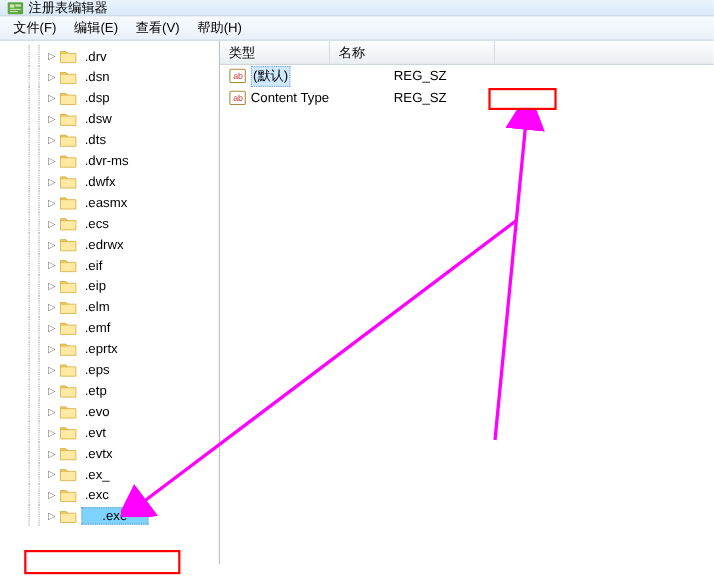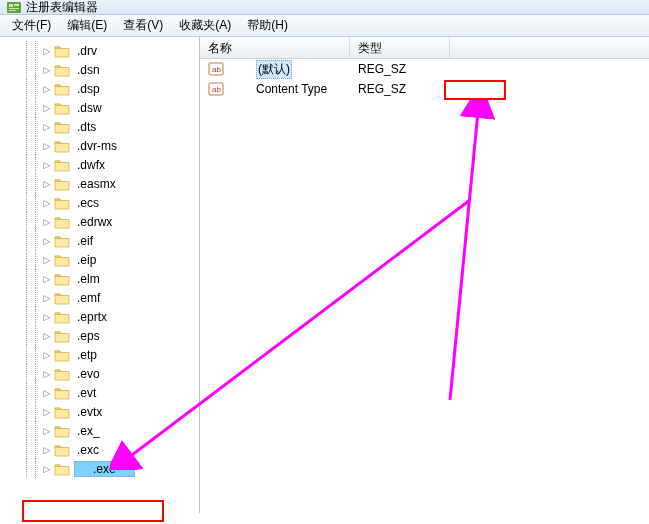--- a/index.html
+++ b/index.html
@@ -23,21 +23,21 @@
     .dotted-v::after { content:""; position:absolute; left:33px; top:0; bottom:0; border-left:1px dotted #a0a0a0; }
     .list-pane { flex: 1; overflow: hidden; position: relative; }
     .list-header { display: flex; background: linear-gradient(to bottom, #fdfefe, #e9eef3); border-bottom: 1px solid #c8d0d8; height: 22px; }
     .list-header .col { padding: 3px 8px; border-right: 1px solid #d4dde5; font-size: 12px; cursor: default; }
     .col-name { width: 150px; }
     .col-type { width: 100px; }
     .col-data { flex: 1; }
     .list-body { }
     .list-row { display: flex; align-items: center; height: 20px; }
     .list-row.selected .cell-name span.txt { background: #cde8ff; border: 1px dotted #7da2ce; padding: 0 1px; text-align: center; }
-    .cell { padding: 0 8px; font-size: 12px; overflow: hidden; white-space: nowrap; gap: 28px; }
+    .cell { padding: 0 8px; font-size: 12px; overflow: hidden; white-space: nowrap; }
     .cell-name { width: 150px; display: flex; align-items: center; }
     .cell-type { width: 100px; }
     .cell-data { flex: 1; }
     .val-icon { width: 16px; height: 16px; margin-right: 4px; flex-shrink: 0; }
     .highlight-box { position: absolute; border: 2px solid #ff0000; pointer-events: none; }
     #hl-tree { left: 22px; top: 500px; width: 142px; height: 22px; }
     #hl-data { left: 444px; top: 80px; width: 62px; height: 20px; }
     svg.arrow { position: absolute; pointer-events: none; }
   </style>
 </head>
@@ -53,21 +53,20 @@
         <rect x="3" y="11" width="7" height="1" fill="#cde8b5"></rect>
       </svg>
   </span>
   <span class="title">注册表编辑器</span>
 </div>
 
 <div class="menubar">
   <div class="menu-item">文件(F)</div>
   <div class="menu-item">编辑(E)</div>
   <div class="menu-item">查看(V)</div>
-  <div class="menu-item">收藏夹(A)</div>
   <div class="menu-item">帮助(H)</div>
 </div>
 
 <div class="content">
   <div class="tree-pane">
     <ul class="tree" id="tree-list">
         <li class="tree-item">
           <span class="dotted-v"></span>
           <span class="exp">▷</span>
           <span class="folder-icon">
@@ -317,22 +316,22 @@
               <path d="M1 3 L6 3 L7.5 4.5 L15 4.5 L15 13 L1 13 Z" fill="#ffe9a3" stroke="#d8b34a" stroke-width="0.8"></path>
               <path d="M1 3 L6 3 L7.5 4.5 L1 4.5 Z" fill="#f4d471" stroke="#d8b34a" stroke-width="0.8"></path>
             </svg>
           </span>
           <span class="label">.exe</span>
         </li>
       </ul>
   </div>
   <div class="list-pane">
     <div class="list-header">
+      <div class="col col-type">类型</div>
       <div class="col col-name">名称</div>
-      <div class="col col-type">类型</div>
     </div>
     <div class="list-body" id="list-body">
         <div class="list-row selected">
           <div class="cell cell-name">
             <span class="val-icon"><svg viewBox="0 0 16 16">
                 <rect x="1" y="2" width="14" height="12" rx="1" fill="#fff" stroke="#b08a3a" stroke-width="1"></rect>
                 <text x="4" y="11" font-size="8" font-family="Arial" fill="#c33">ab</text>
               </svg></span>
             <span class="txt">(默认)</span>
           </div>

